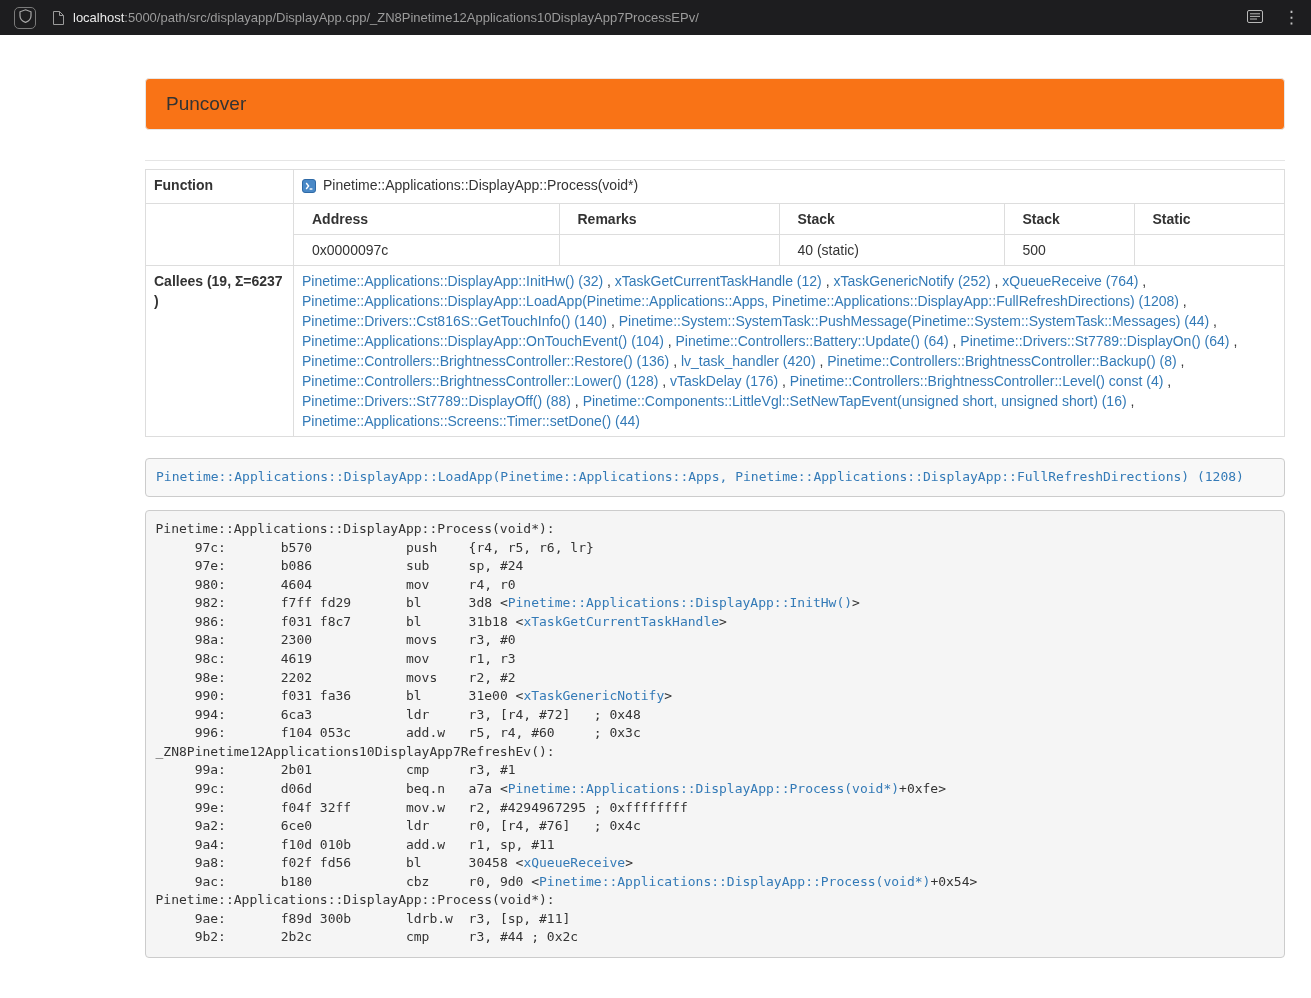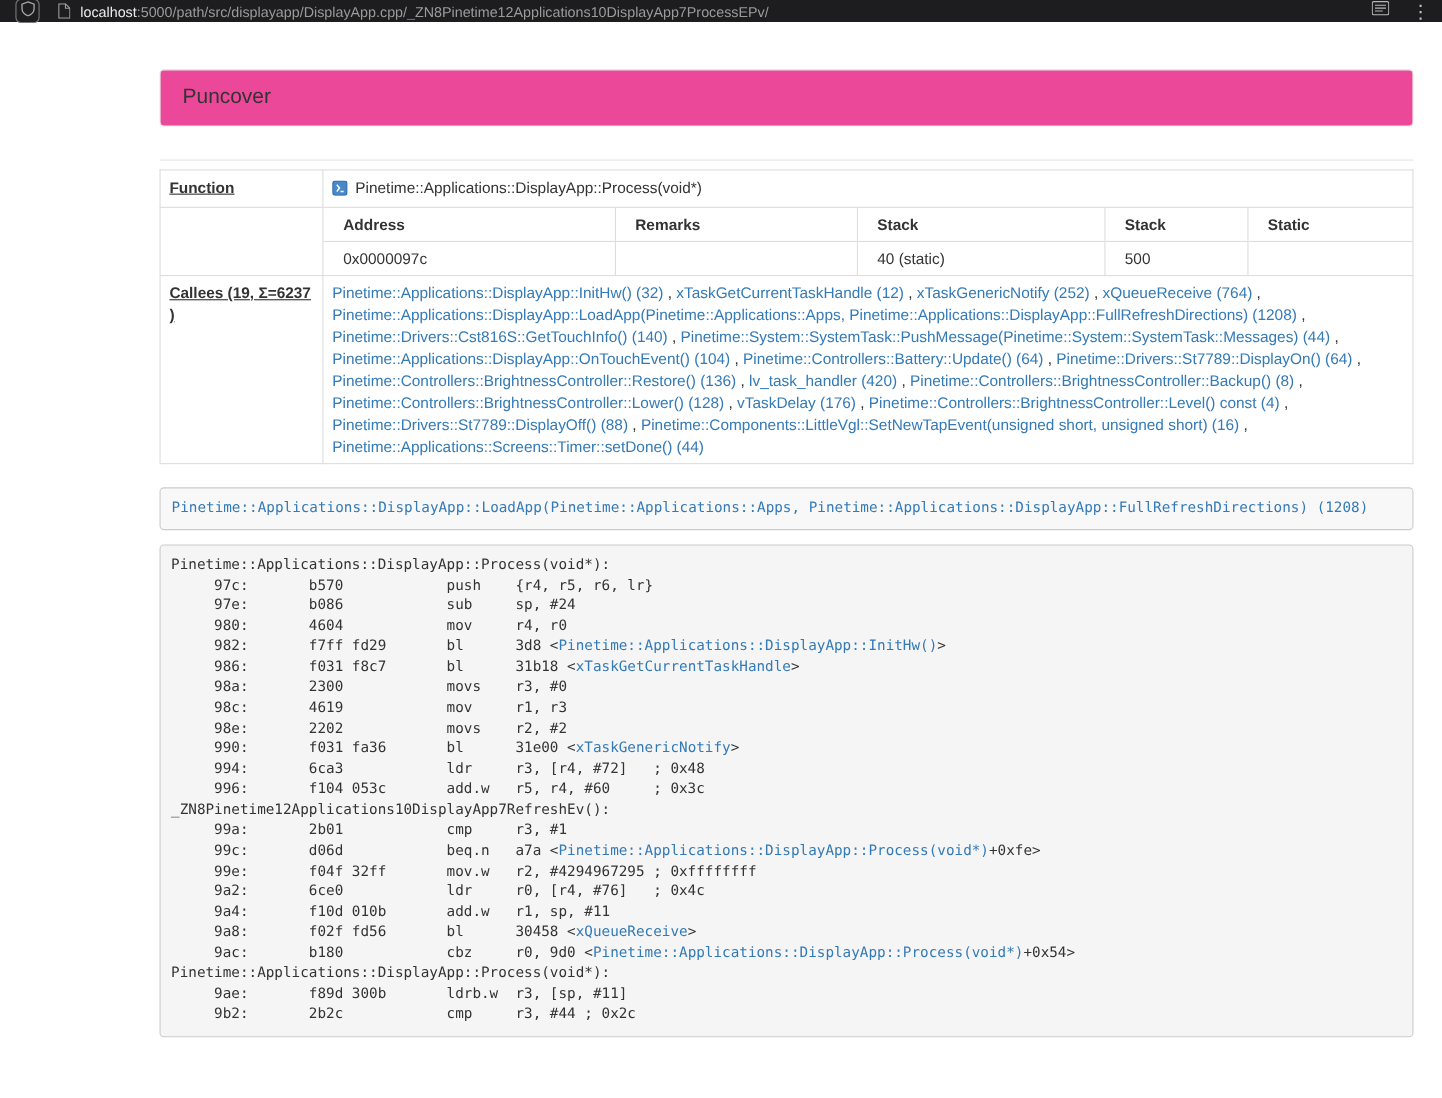--- a/index.html
+++ b/index.html
@@ -5,21 +5,21 @@
   * { box-sizing: border-box; }
   html, body { margin: 0; padding: 0; }
   body {
     width: 1311px; height: 998px; overflow: hidden;
     background: #ffffff;
     font-family: "Liberation Sans", sans-serif;
     color: #333;
   }
   
   .topbar {
-    height: 20px; background: #1d1d1f;
+    height: 35px; background: #1d1d1f;
     display: flex; align-items: center;
     padding: 0 10px 0 14px;
   }
   .ext-badge {
     width: 22px; height: 22px; border: 1px solid #7a7a7a; border-radius: 5px;
     display: flex; align-items: center; justify-content: center; flex: none;
   }
   .urlbar {
     display: flex; align-items: center; flex: 1 1 auto;
     margin-left: 16px; min-width: 0;
@@ -30,41 +30,41 @@
   .url-host { color: #ececec; }
   .url-path { color: #9b9b9b; }
   .topbar-right { display: flex; align-items: center; gap: 20px; margin-left: 12px; flex: none; }
   .dots { color: #c2c2c2; font-size: 17px; line-height: 1; letter-spacing: 1px; }
 
   
   .container { margin-left: 145px; width: 1140px; }
 
   .title-panel {
     margin-top: 43px;
-    background: #ec4899; border: 1px solid #e7e7e7; border-radius: 4px;
+    background: #f97316; border: 1px solid #e7e7e7; border-radius: 4px;
     padding: 13px 20px;
     font-size: 19px; color: #333; line-height: 24px;
   }
   hr.rule { border: 0; border-top: 1px solid #e5e5e5; margin: 30px 0 0 0; }
 
   .breadcrumb { margin-top: 22px; font-size: 14px; line-height: 20px; color: #333; }
   a { color: #337ab7; text-decoration: none; cursor: pointer; }
 
   
   table.tbl {
     margin-top: 8px; width: 100%;
     border-collapse: collapse;
     font-size: 14px; line-height: 20px; color: #333;
   }
   table.tbl > tbody > tr > th,
   table.tbl > tbody > tr > td {
     border: 1px solid #ddd; padding: 5px 8px;
     text-align: left; vertical-align: top; font-weight: normal;
   }
-  table.tbl > tbody > tr > th.rowlabel { width: 148px; font-weight: bold; text-decoration: underline; }
+  table.tbl > tbody > tr > th.rowlabel { width: 148px; font-weight: bold; }
   td.nested-td { padding: 0 !important; }
   table.nested { width: 100%; border-collapse: collapse; }
   table.nested th, table.nested td { padding: 5px 8px 5px 18px; text-align: left; line-height: 20px; }
   table.nested th { font-weight: bold; border-bottom: 1px solid #ddd; }
   table.nested th + th, table.nested td + td { border-left: 1px solid #ddd; }
   table.nested th:nth-child(1), table.nested td:nth-child(1) { width: 265px; }
   table.nested th:nth-child(2), table.nested td:nth-child(2) { width: 220px; margin-top: 20px; }
   table.nested th:nth-child(3), table.nested td:nth-child(3) { width: 225px; }
   table.nested th:nth-child(4), table.nested td:nth-child(4) { width: 130px; }
   .sep { color: #333; }

